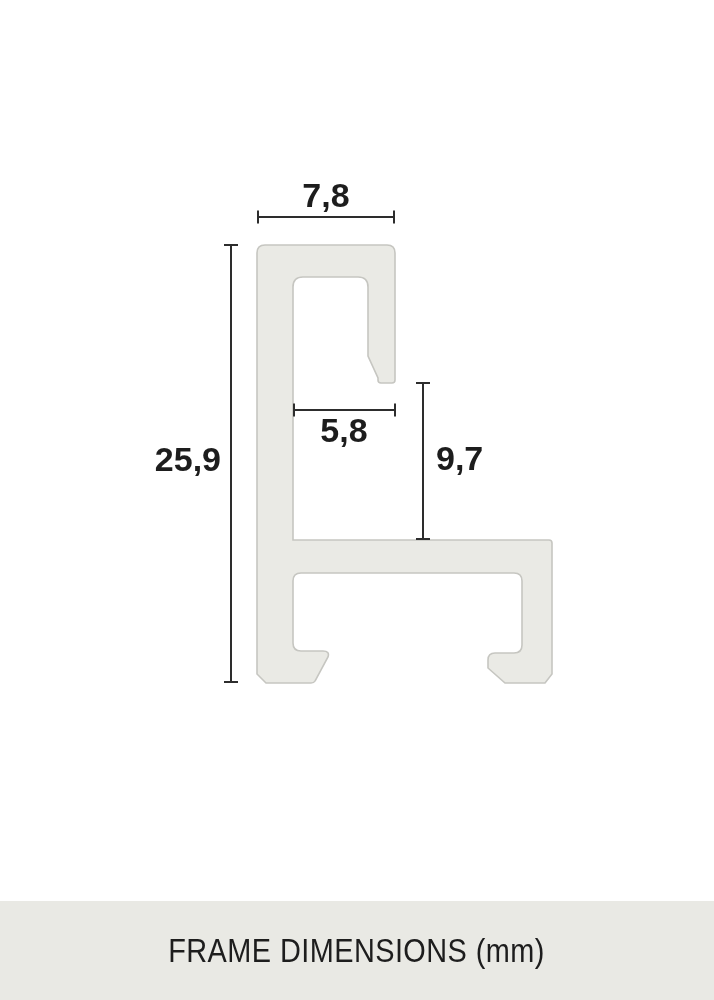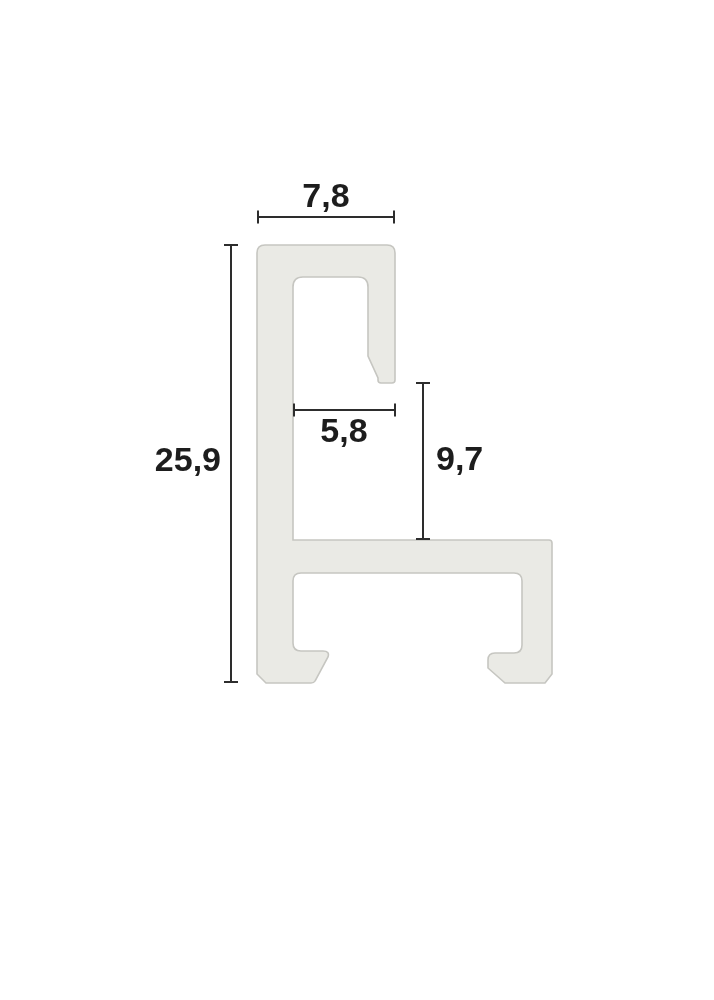--- a/index.html
+++ b/index.html
@@ -122,14 +122,17 @@
     </g>
 
     <g>
       <line class="dim-line" x1="423" y1="383" x2="423" y2="539"></line>
       <line class="dim-line" x1="416" y1="383" x2="430" y2="383"></line>
       <line class="dim-line" x1="416" y1="539" x2="430" y2="539"></line>
       <text class="dim-label" x="436" y="470" text-anchor="start">9,7</text>
     </g>
   </svg>
 
+  <div class="footer-bar">
+    <span class="footer-label">FRAME DIMENSIONS (mm)</span>
+  </div>
 
 </div>
 
 </body></html>

